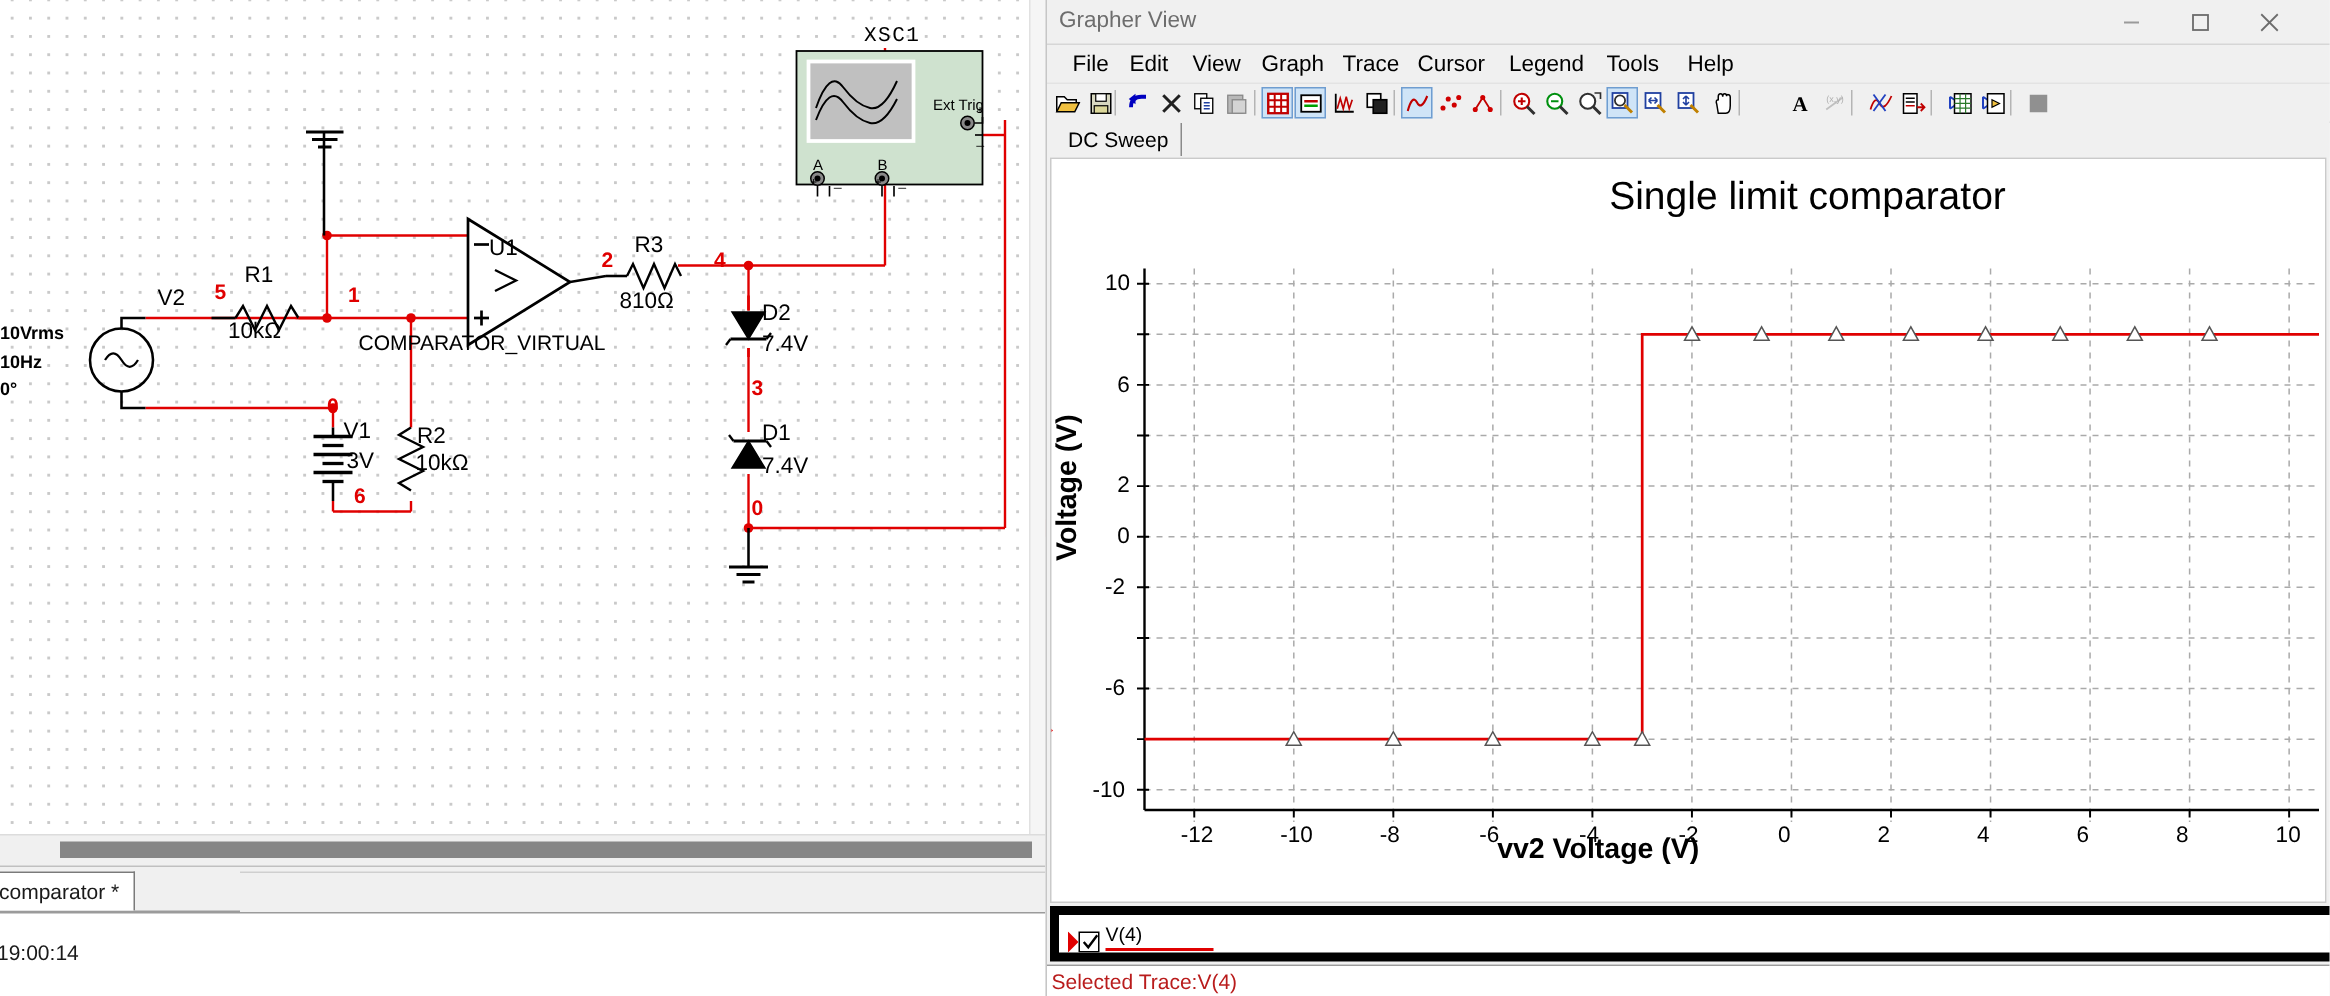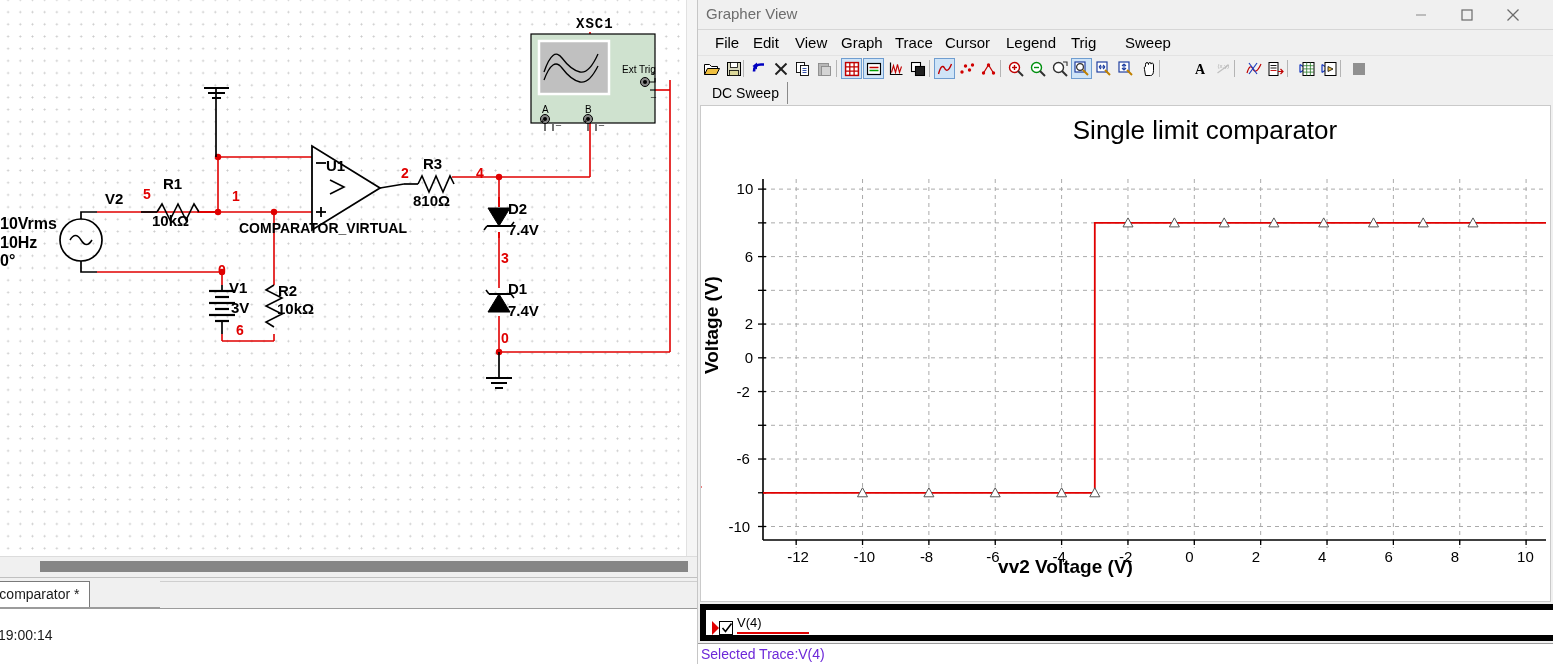--- a/index.html
+++ b/index.html
@@ -20,26 +20,26 @@
     background-image:radial-gradient(#c9c9c9 0.9px, transparent 1px);
     background-size:12.2px 12.2px;
     background-position:2px 6px;
   }
   #canvas svg{position:absolute;left:0;top:0;}
   .net-label{
     position:absolute;color:#e00000;font-weight:bold;font-size:14px;
     font-family:"Liberation Sans",sans-serif;
   }
   .cmp-label{
-    position:absolute;color:#000;font-weight:bold;font-size:15px;
+    position:absolute;color:#000;font-weight:normal;font-size:15px;
     font-family:"Liberation Sans",sans-serif;white-space:nowrap;
   }
   .cmp-label.mono{font-family:"Liberation Mono",monospace;font-size:14px;letter-spacing:1px;}
   .src-label{
-    position:absolute;color:#000;font-weight:bold;font-size:16px;white-space:nowrap;
+    position:absolute;color:#000;font-weight:bold;font-size:12px;white-space:nowrap;
   }
 
   
   #h-scroll{
     position:absolute;left:0;top:556px;width:697px;height:20px;
     background:#f0f0f0;border-top:1px solid #dcdcdc;
   }
   #h-scroll-thumb{
     position:absolute;left:40px;top:4px;width:648px;height:11px;background:#868686;
   }
@@ -145,21 +145,21 @@
     background:#fff;border:1.5px solid #000;box-sizing:border-box;
   }
   #legend-check svg{position:absolute;left:1px;top:0px;}
   #legend-trace-name{position:absolute;left:31px;top:5px;font-size:13px;color:#000;}
   #legend-trace-line{position:absolute;left:31px;top:22px;width:72px;height:2px;background:#e00000;}
 
   #gv-status{
     position:absolute;left:0;top:643px;width:856px;height:21px;
     background:#ffffff;border-top:1px solid #9b9b9b;
   }
-  #gv-status-text{position:absolute;left:3px;top:2px;font-size:14px;color:#6d28d9;}
+  #gv-status-text{position:absolute;left:3px;top:2px;font-size:14px;color:#b91c1c;}
 
   
   #v-scroll-sliver{
     position:absolute;left:686px;top:0;width:11px;height:556px;background:#f5f5f5;
     border-left:1px solid #e1e1e1;
   }
 </style>
 </head>
 <body>
 
@@ -387,22 +387,22 @@
   </div>
 
   <div id="gv-menubar">
     <span class="menu-item" style="left:10px;">File</span>
     <span class="menu-item" style="left:48px;">Edit</span>
     <span class="menu-item" style="left:90px;">View</span>
     <span class="menu-item" style="left:136px;">Graph</span>
     <span class="menu-item" style="left:190px;">Trace</span>
     <span class="menu-item" style="left:240px;">Cursor</span>
     <span class="menu-item" style="left:301px;">Legend</span>
-    <span class="menu-item" style="left:366px;">Trig</span>
-    <span class="menu-item" style="left:420px;">Sweep</span>
+    <span class="menu-item" style="left:366px;">Tools</span>
+    <span class="menu-item" style="left:420px;">Help</span>
   </div>
 
   <div id="gv-toolbar">
 
     <div class="tb-btn" style="left:3px;">
       <svg width="17" height="15" viewBox="0 0 17 15">
           <path d="M1 13 L1 3 L6 3 L8 5 L14 5 L14 7" fill="#fff" stroke="#000" stroke-width="1"></path>
           <path d="M1 13 L4 7 L16 7 L13 13 Z" fill="#f0c040" stroke="#000" stroke-width="1"></path>
         </svg>
     </div>

